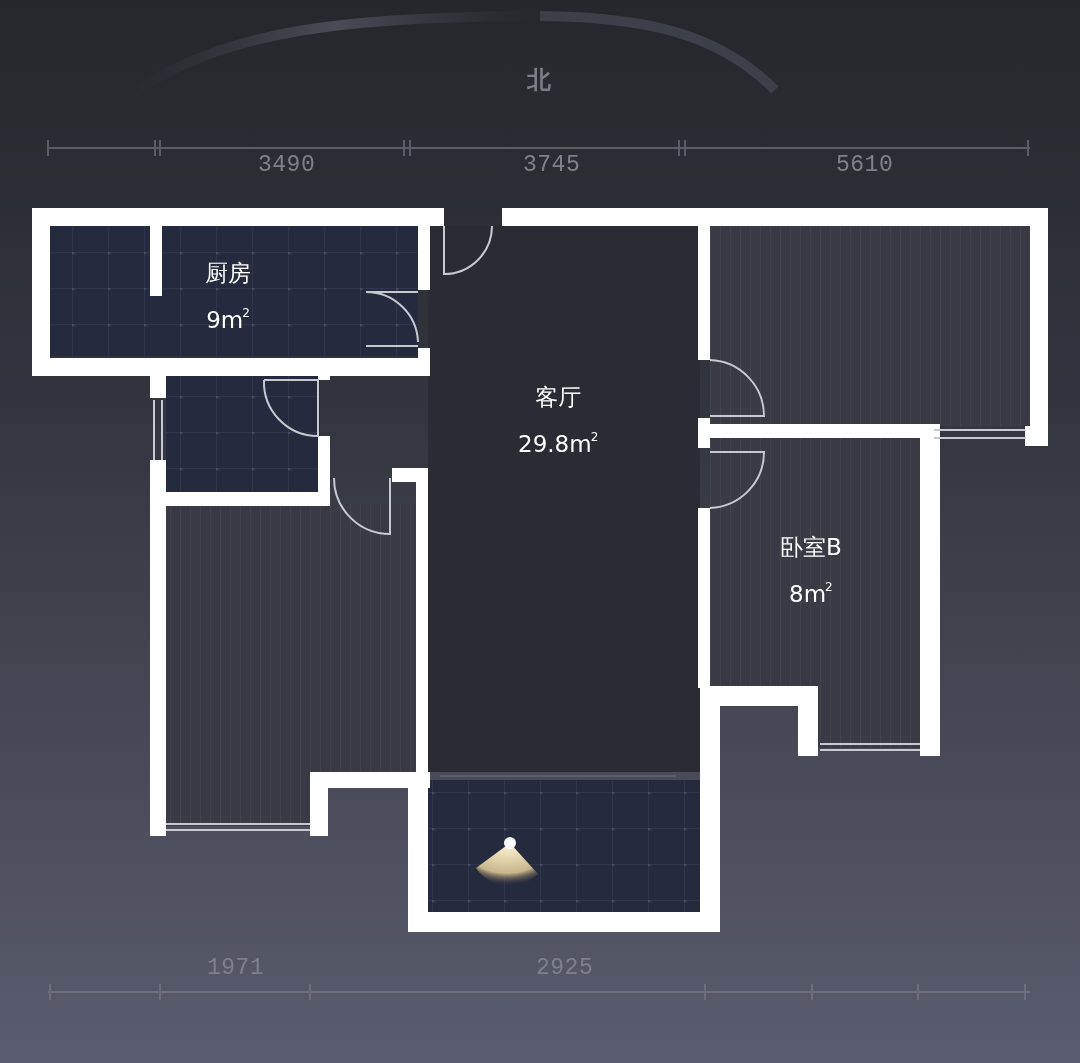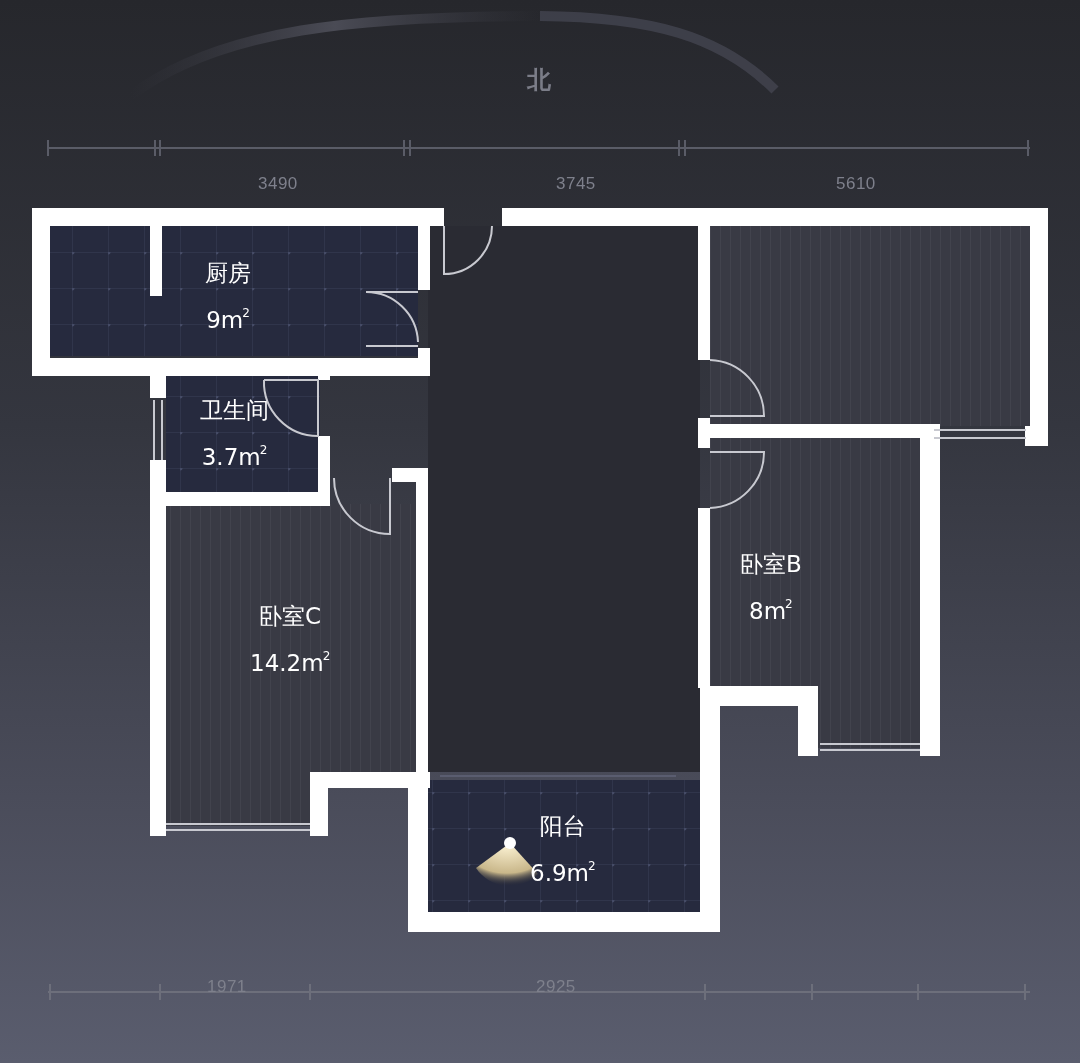--- a/index.html
+++ b/index.html
@@ -2,21 +2,21 @@
 <html><head>
 <meta charset="utf-8">
 <style>
   html,body{margin:0;padding:0;}
   body{width:1080px;height:1063px;overflow:hidden;
     background:linear-gradient(180deg,#26272c 0%,#34363f 40%,#4a4c5a 75%,#5a5d6e 100%);
     font-family:"DejaVu Sans","Liberation Sans",sans-serif;position:relative;}
   .stage{position:absolute;left:0;top:0;width:1080px;height:1063px;}
   .compass-arc{position:absolute;left:0;top:0;}
   .north{position:absolute;left:527px;top:64px;font-size:24px;color:#7b7d88;font-weight:bold;}
-  .dim{position:absolute;font-family:Liberation Sans, sans-serif;font-size:17px;color:#7e808c;letter-spacing:0.5px;margin-top:22px;}
+  .dim{position:absolute;font-family:Liberation Mono, monospace;font-size:23px;color:#7e808c;letter-spacing:0.5px;}
   .room-label{position:absolute;color:#ffffff;font-size:23px;line-height:40px;white-space:nowrap;text-align:center;}
   .room-label .area sup{font-size:12px;vertical-align:11px;margin-left:-1px;}
   svg{position:absolute;left:0;top:0;}
 </style>
 </head>
 <body>
 
 <div class="stage">
 
   <svg class="compass-arc" width="1080" height="200">
@@ -54,21 +54,21 @@
         <line x1="160" y1="984" x2="160" y2="1000"></line>
       <line x1="310" y1="984" x2="310" y2="1000"></line>
         <line x1="705" y1="984" x2="705" y2="1000"></line>
       <line x1="812" y1="984" x2="812" y2="1000"></line>
         <line x1="918" y1="984" x2="918" y2="1000"></line>
       <line x1="1025" y1="984" x2="1025" y2="1000"></line>
     </g>
   </svg>
 
   <div class="dim" style="left:258px;top:152px;">3490</div>
-  <div class="dim" style="left:556px;top:152px;">3745</div>
+  <div class="dim" style="left:523px;top:152px;">3745</div>
   <div class="dim" style="left:836px;top:152px;">5610</div>
   <div class="dim" style="left:207px;top:955px;">1971</div>
   <div class="dim" style="left:536px;top:955px;">2925</div>
 
   <svg width="1080" height="1063">
     <defs>
       <pattern id="tile" width="36" height="36" patternUnits="userSpaceOnUse">
         <rect width="36" height="36" fill="#262a3e"></rect>
         <path d="M0 0H36M0 0V36" stroke="#3a3f57" stroke-width="1"></path>
         <circle cx="0" cy="0" r="2.5" fill="#454b66"></circle>
@@ -156,29 +156,21 @@
     <g>
       <path d="M510 843 L476 868 A40 40 0 0 0 538 874 Z" fill="url(#cone)"></path>
       <circle cx="510" cy="843" r="6" fill="#ffffff"></circle>
     </g>
   </svg>
 
   <div class="room-label" style="left:205px;top:253px;">
     <div>厨房</div>
     <div class="area"><span>9m</span><sup>2</sup></div>
   </div>
-  <div class="room-label" style="left:200px;top:390px;">
-    <div>卫生间</div>
-    <div class="area"><span>3.7m</span><sup>2</sup></div>
+  <div class="room-label" style="left:518px;top:377px;">
+    <div>客厅</div>
+    <div class="area"><span>29.8m</span><sup>2</sup></div>
   </div>
-  <div class="room-label" style="left:740px;top:527px;margin-top:17px;">
+  <div class="room-label" style="left:780px;top:527px;">
     <div>卧室B</div>
     <div class="area"><span>8m</span><sup>2</sup></div>
-  </div>
-  <div class="room-label" style="left:250px;top:596px;">
-    <div>卧室C</div>
-    <div class="area"><span>14.2m</span><sup>2</sup></div>
-  </div>
-  <div class="room-label" style="left:530px;top:806px;">
-    <div>阳台</div>
-    <div class="area"><span>6.9m</span><sup>2</sup></div>
   </div>
 </div>
 
 </body></html>

